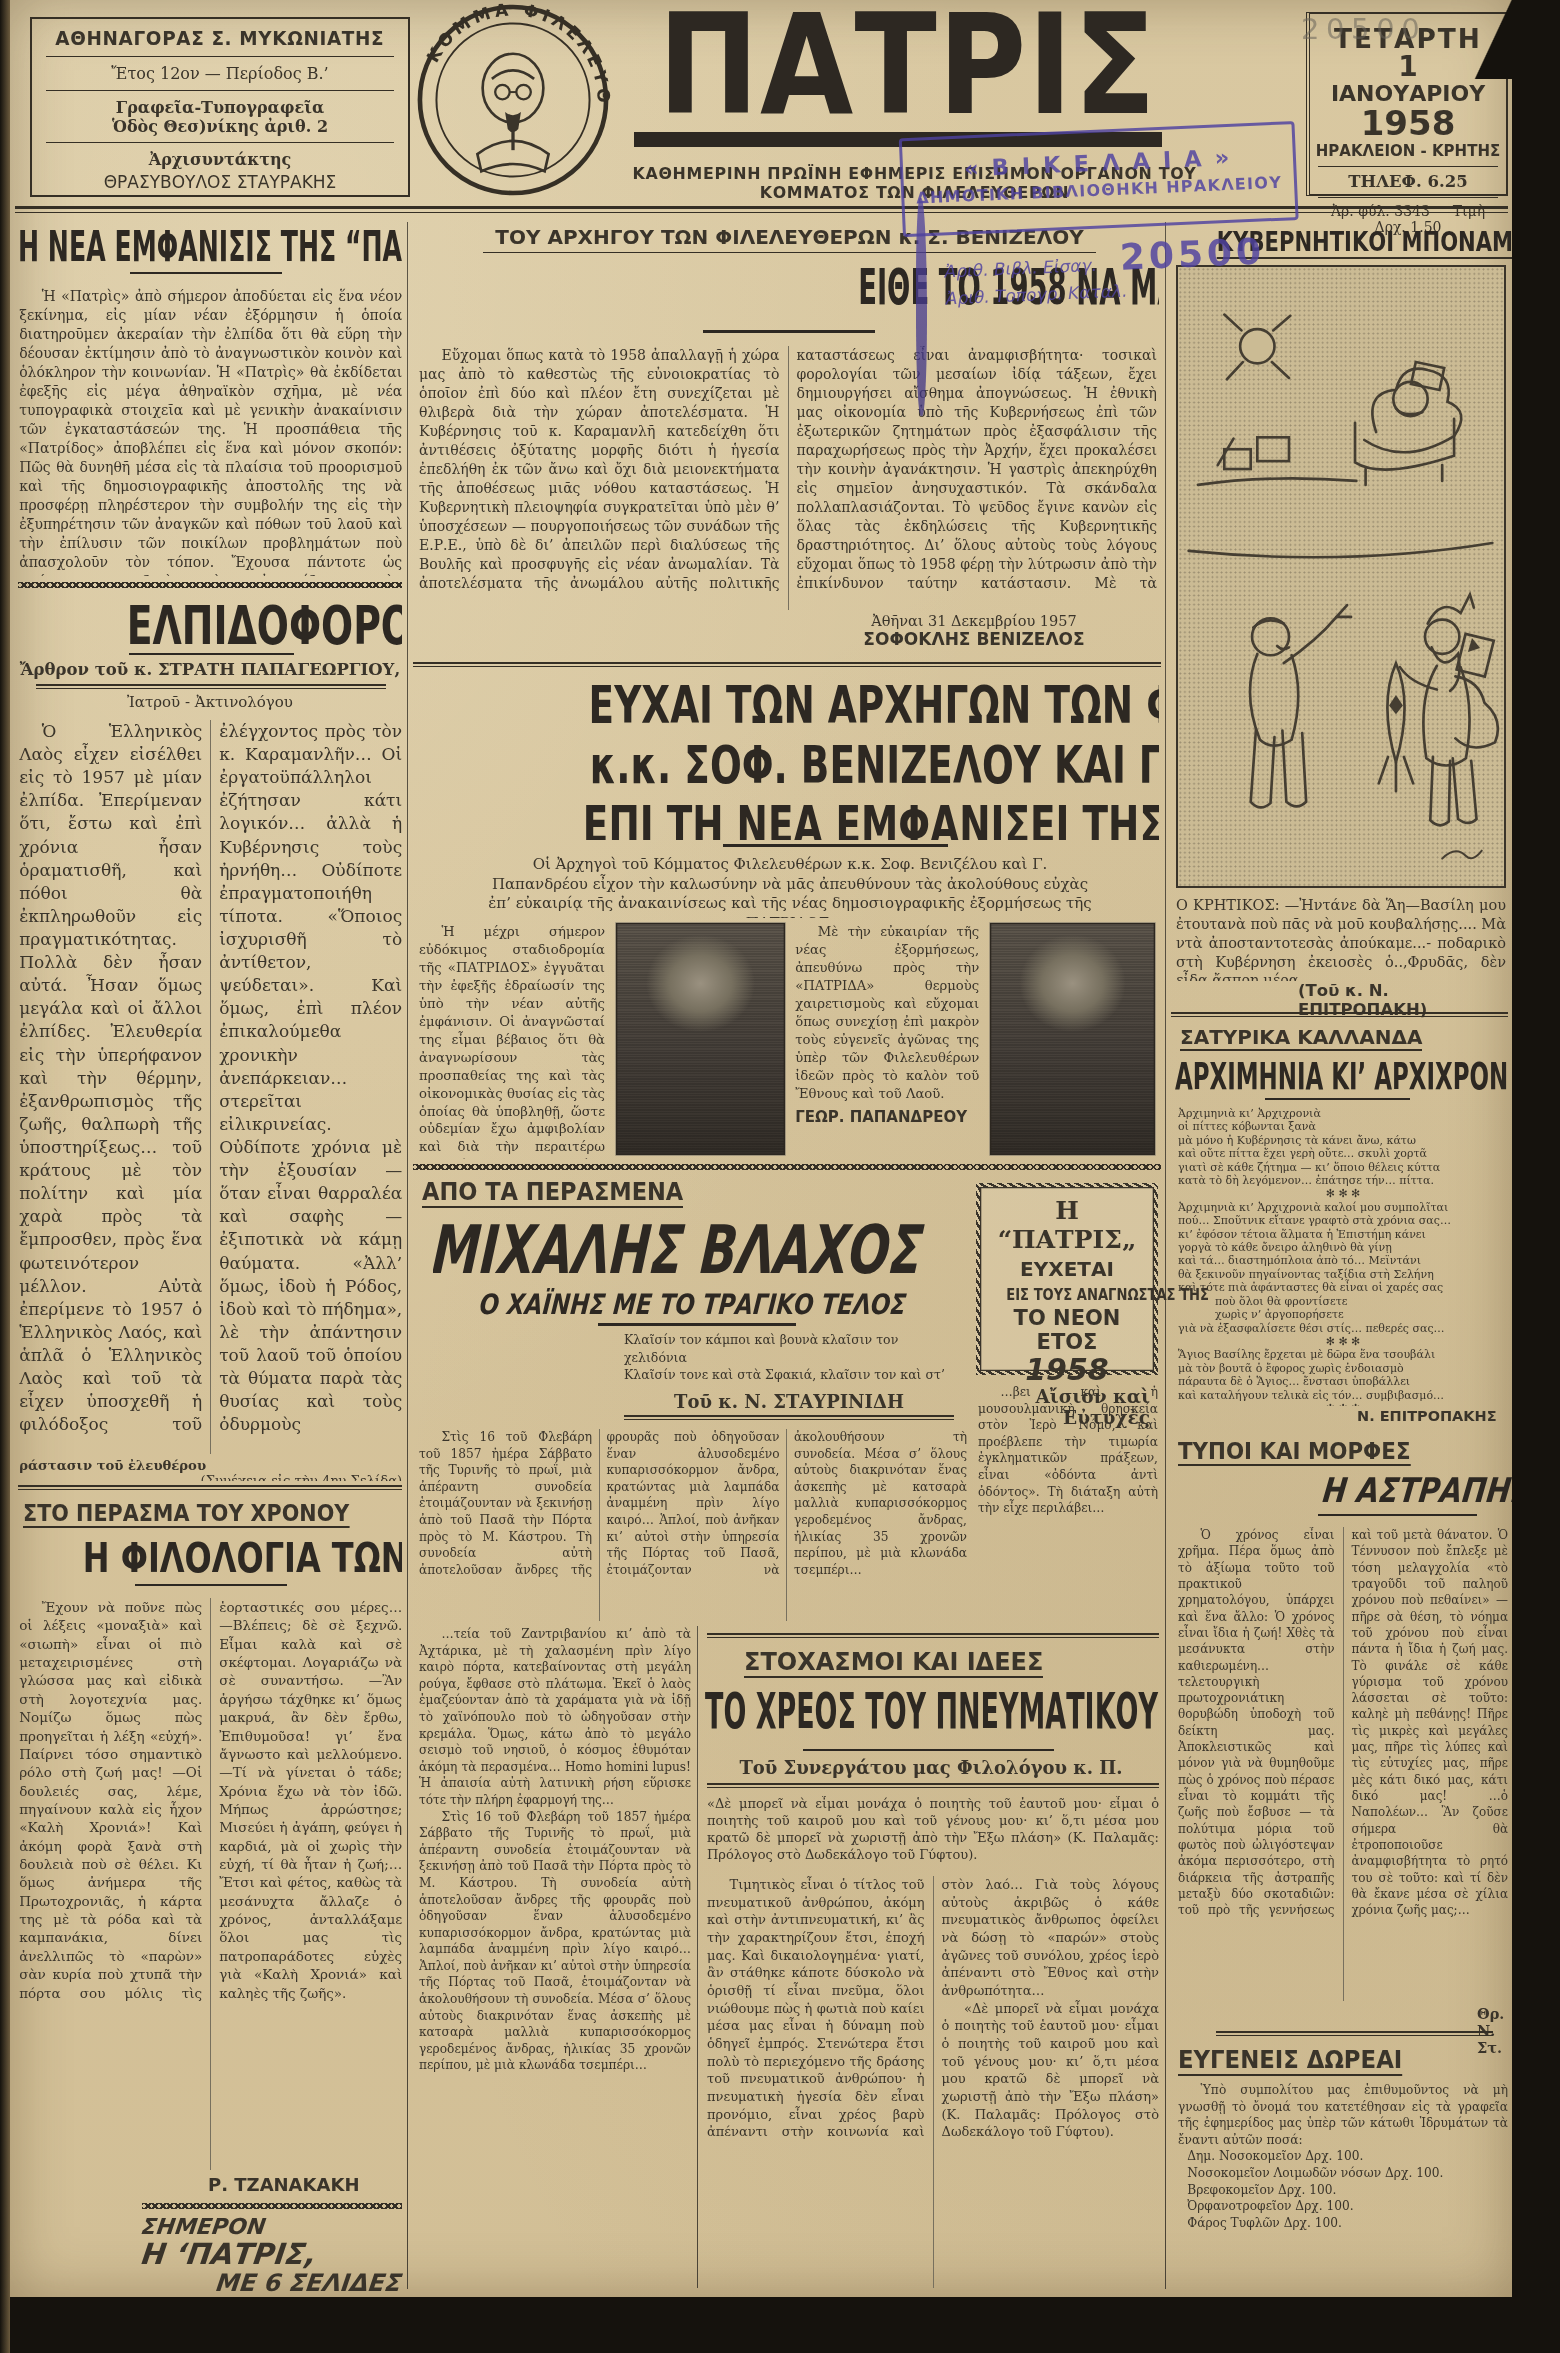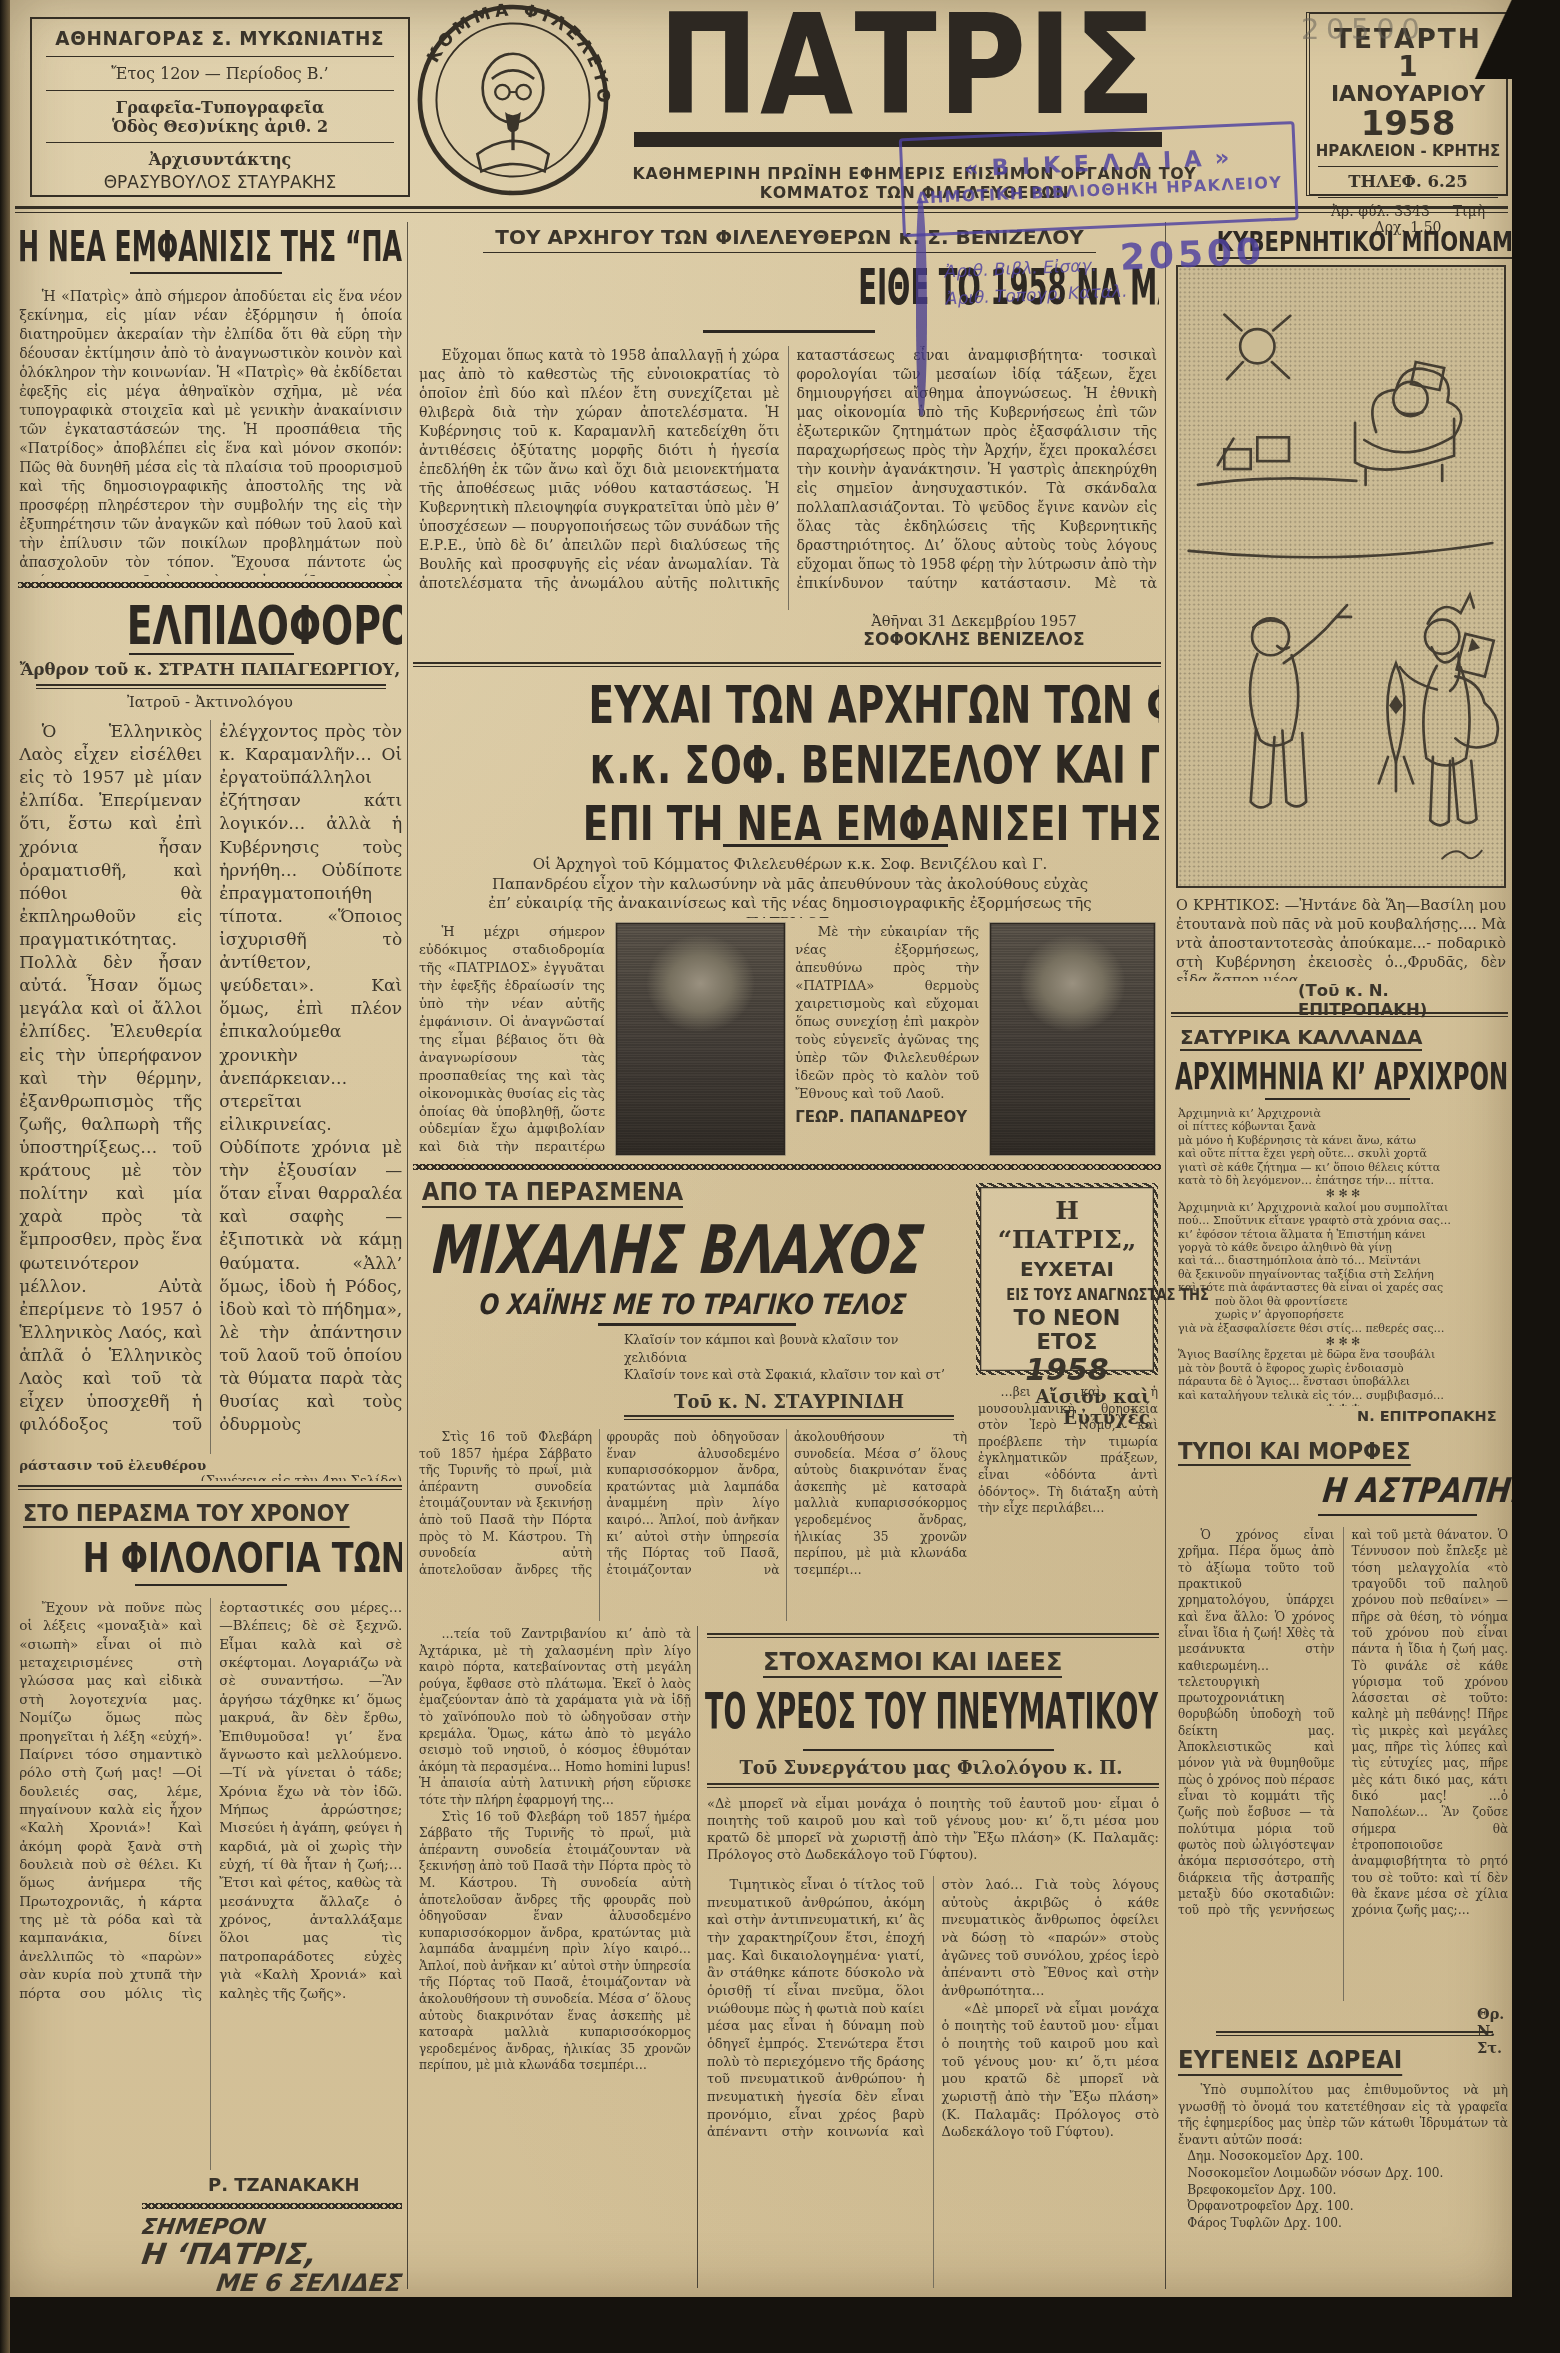--- a/index.html
+++ b/index.html
@@ -244,21 +244,21 @@
     <p>…βει καὶ ἡ μουσουλμανικὴ θρησκεία στὸν Ἱερὸ Νόμο, καὶ προέβλεπε τὴν τιμωρία ἐγκληματικῶν πράξεων, εἶναι «ὀδόντα ἀντὶ ὀδόντος». Τὴ διάταξη αὐτὴ τὴν εἶχε περιλάβει…</p>
   </div>
 
   <div class="abs bodytext hide-x" style="left:409px; top:1626px; width:272px; height:662px; font-size:12.2px;">
     <p>…τεία τοῦ Ζαντριβανίου κι’ ἀπὸ τὰ Ἀχτάρικα, μὲ τὴ χαλασμένη πρὶν λίγο καιρὸ πόρτα, κατεβαίνοντας στὴ μεγάλη ρούγα, ἔφθασε στὸ πλάτωμα. Ἐκεῖ ὁ λαὸς ἐμαζεύονταν ἀπὸ τὰ χαράματα γιὰ νὰ ἰδῇ τὸ χαϊνόπουλο ποὺ τὸ ὡδηγοῦσαν στὴν κρεμάλα. Ὅμως, κάτω ἀπὸ τὸ μεγάλο σεισμὸ τοῦ νησιοῦ, ὁ κόσμος ἐθυμόταν ἀκόμη τὰ περασμένα… Homo homini lupus! Ἡ ἀπαισία αὐτὴ λατινικὴ ρήση εὕρισκε τότε τὴν πλήρη ἐφαρμογή της…</p>
     <p>Στὶς 16 τοῦ Φλεβάρη τοῦ 1857 ἡμέρα Σάββατο τῆς Τυρινῆς τὸ πρωΐ, μιὰ ἀπέραντη συνοδεία ἑτοιμάζουνταν νὰ ξεκινήσῃ ἀπὸ τοῦ Πασᾶ τὴν Πόρτα πρὸς τὸ Μ. Κάστρου. Τὴ συνοδεία αὐτὴ ἀποτελοῦσαν ἄνδρες τῆς φρουρᾶς ποὺ ὁδηγοῦσαν ἕναν ἁλυσοδεμένο κυπαρισσόκορμον ἄνδρα, κρατώντας μιὰ λαμπάδα ἀναμμένη πρὶν λίγο καιρό… Ἁπλοί, ποὺ ἀνῆκαν κι’ αὐτοὶ στὴν ὑπηρεσία τῆς Πόρτας τοῦ Πασᾶ, ἑτοιμάζονταν νὰ ἀκολουθήσουν τὴ συνοδεία. Μέσα σ’ ὅλους αὐτοὺς διακρινόταν ἕνας ἀσκεπὴς μὲ κατσαρὰ μαλλιὰ κυπαρισσόκορμος γεροδεμένος ἄνδρας, ἡλικίας 35 χρονῶν περίπου, μὲ μιὰ κλωνάδα τσεμπέρι…</p>
   </div>
   <div class="abs vsep" style="left:687px; top:1626px; height:662px;"></div>
 
   <div class="abs rule2" style="left:697px; top:1633px; width:452px;"></div>
-  <div class="abs kicker under" style="left:753px; top:1648px; font-size:24px;">ΣΤΟΧΑΣΜΟΙ ΚΑΙ ΙΔΕΕΣ</div>
+  <div class="abs kicker under" style="left:734px; top:1648px; font-size:24px;">ΣΤΟΧΑΣΜΟΙ ΚΑΙ ΙΔΕΕΣ</div>
   <div class="abs hide-x" style="left:695px; top:1683px; width:456px; height:63px;">
     <span class="sans b cx nowrap" style="font-size:49px; transform:scaleX(.55); color:#2d2822;">ΤΟ ΧΡΕΟΣ ΤΟΥ ΠΝΕΥΜΑΤΙΚΟΥ ΑΝΘΡΩΠΟΥ</span>
   </div>
   <div class="abs" style="left:793px; top:1749px; width:251px; height:2px; background:#2d2822;"></div>
   <div class="abs ctr b" style="left:726px; top:1757px; width:390px; font-size:18px;">Τοῦ Συνεργάτου μας Φιλολόγου κ. Π.</div>
   <div class="abs rule2" style="left:697px; top:1783px; width:452px;"></div>
   <div class="abs hide-x jst" style="left:697px; top:1796px; width:452px; height:71px; font-size:13px; line-height:1.3;">«Δὲ μπορεῖ νὰ εἶμαι μονάχα ὁ ποιητὴς τοῦ ἑαυτοῦ μου· εἶμαι ὁ ποιητὴς τοῦ καιροῦ μου καὶ τοῦ γένους μου· κι’ ὅ,τι μέσα μου κρατῶ δὲ μπορεῖ νὰ χωριστῇ ἀπὸ τὴν Ἔξω πλάση» (Κ. Παλαμᾶς: Πρόλογος στὸ Δωδεκάλογο τοῦ Γύφτου).</div>
   <div class="abs bodytext cols2 hide-x" style="left:697px; top:1876px; width:452px; height:412px; font-size:13px;">
     <p>Τιμητικὸς εἶναι ὁ τίτλος τοῦ πνευματικοῦ ἀνθρώπου, ἀκόμη καὶ στὴν ἀντιπνευματική, κι’ ἂς τὴν χαρακτηρίζουν ἔτσι, ἐποχή μας. Καὶ δικαιολογημένα· γιατί, ἂν στάθηκε κάποτε δύσκολο νὰ ὁρισθῇ τί εἶναι πνεῦμα, ὅλοι νιώθουμε πὼς ἡ φωτιὰ ποὺ καίει μέσα μας εἶναι ἡ δύναμη ποὺ ὁδηγεῖ ἐμπρός. Στενώτερα ἔτσι πολὺ τὸ περιεχόμενο τῆς δράσης τοῦ πνευματικοῦ ἀνθρώπου· ἡ πνευματικὴ ἡγεσία δὲν εἶναι προνόμιο, εἶναι χρέος βαρὺ ἀπέναντι στὴν κοινωνία καὶ στὸν λαό… Γιὰ τοὺς λόγους αὐτοὺς ἀκριβῶς ὁ κάθε πνευματικὸς ἄνθρωπος ὀφείλει νὰ δώσῃ τὸ «παρών» στοὺς ἀγῶνες τοῦ συνόλου, χρέος ἱερὸ ἀπέναντι στὸ Ἔθνος καὶ στὴν ἀνθρωπότητα…</p>
     <p>«Δὲ μπορεῖ νὰ εἶμαι μονάχα ὁ ποιητὴς τοῦ ἑαυτοῦ μου· εἶμαι ὁ ποιητὴς τοῦ καιροῦ μου καὶ τοῦ γένους μου· κι’ ὅ,τι μέσα μου κρατῶ δὲ μπορεῖ νὰ χωριστῇ ἀπὸ τὴν Ἔξω πλάση» (Κ. Παλαμᾶς: Πρόλογος στὸ Δωδεκάλογο τοῦ Γύφτου).</p>

